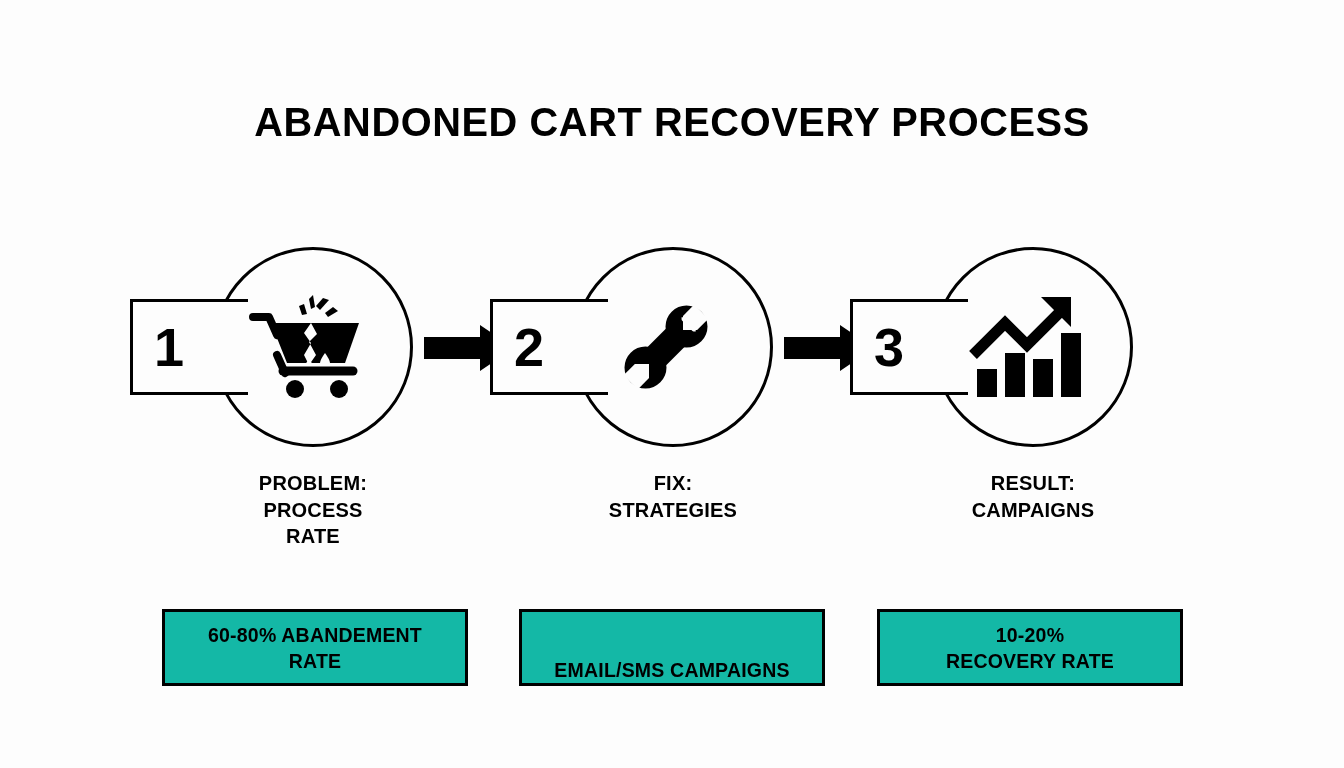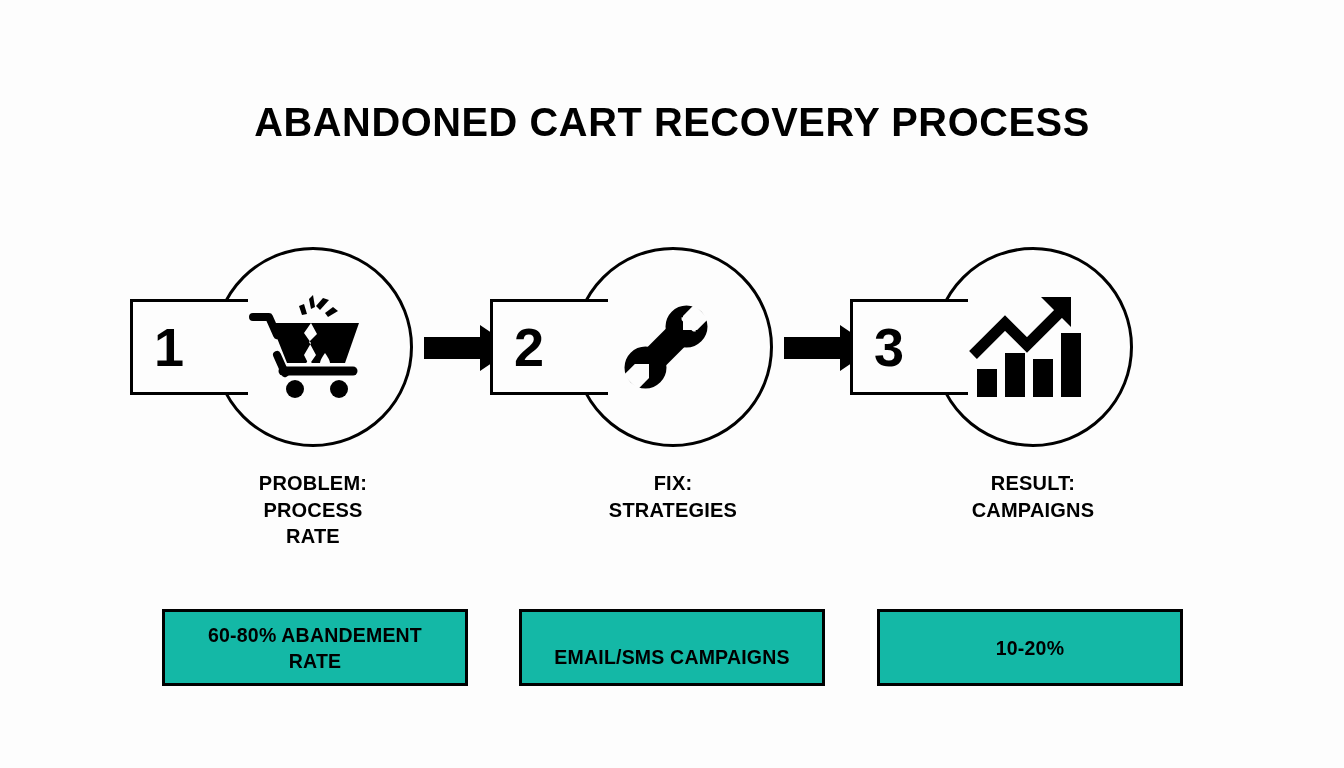--- a/index.html
+++ b/index.html
@@ -128,21 +128,21 @@
     height: 77px;
     box-sizing: border-box;
     border: 3.5px solid #000;
     background: #14b8a6;
     display: flex;
     flex-direction: column;
     justify-content: center;
     align-items: center;
     margin-top: 32px;
   }
-  .stat-box.align-bottom { justify-content: flex-end; padding-bottom: 13px; }
+  .stat-box.align-bottom { justify-content: flex-end; }
   .stat-box div {
     font-size: 19.5px;
     font-weight: 700;
     line-height: 26px;
     text-align: center;
     white-space: nowrap;
     letter-spacing: 0.2px;
   }
 </style>
 </head>
@@ -259,15 +259,16 @@
     <div>60-80% ABANDEMENT</div>
     <div>RATE</div>
   </div>
 
   <div class="stat-box align-bottom" style="left:519px;">
     <div>EMAIL/SMS CAMPAIGNS</div>
   </div>
 
   <div class="stat-box" style="left:877px;">
     <div>10-20%</div>
+    <div>RECOVERY RATE</div>
   </div>
 
 </div>
 
 </body></html>

